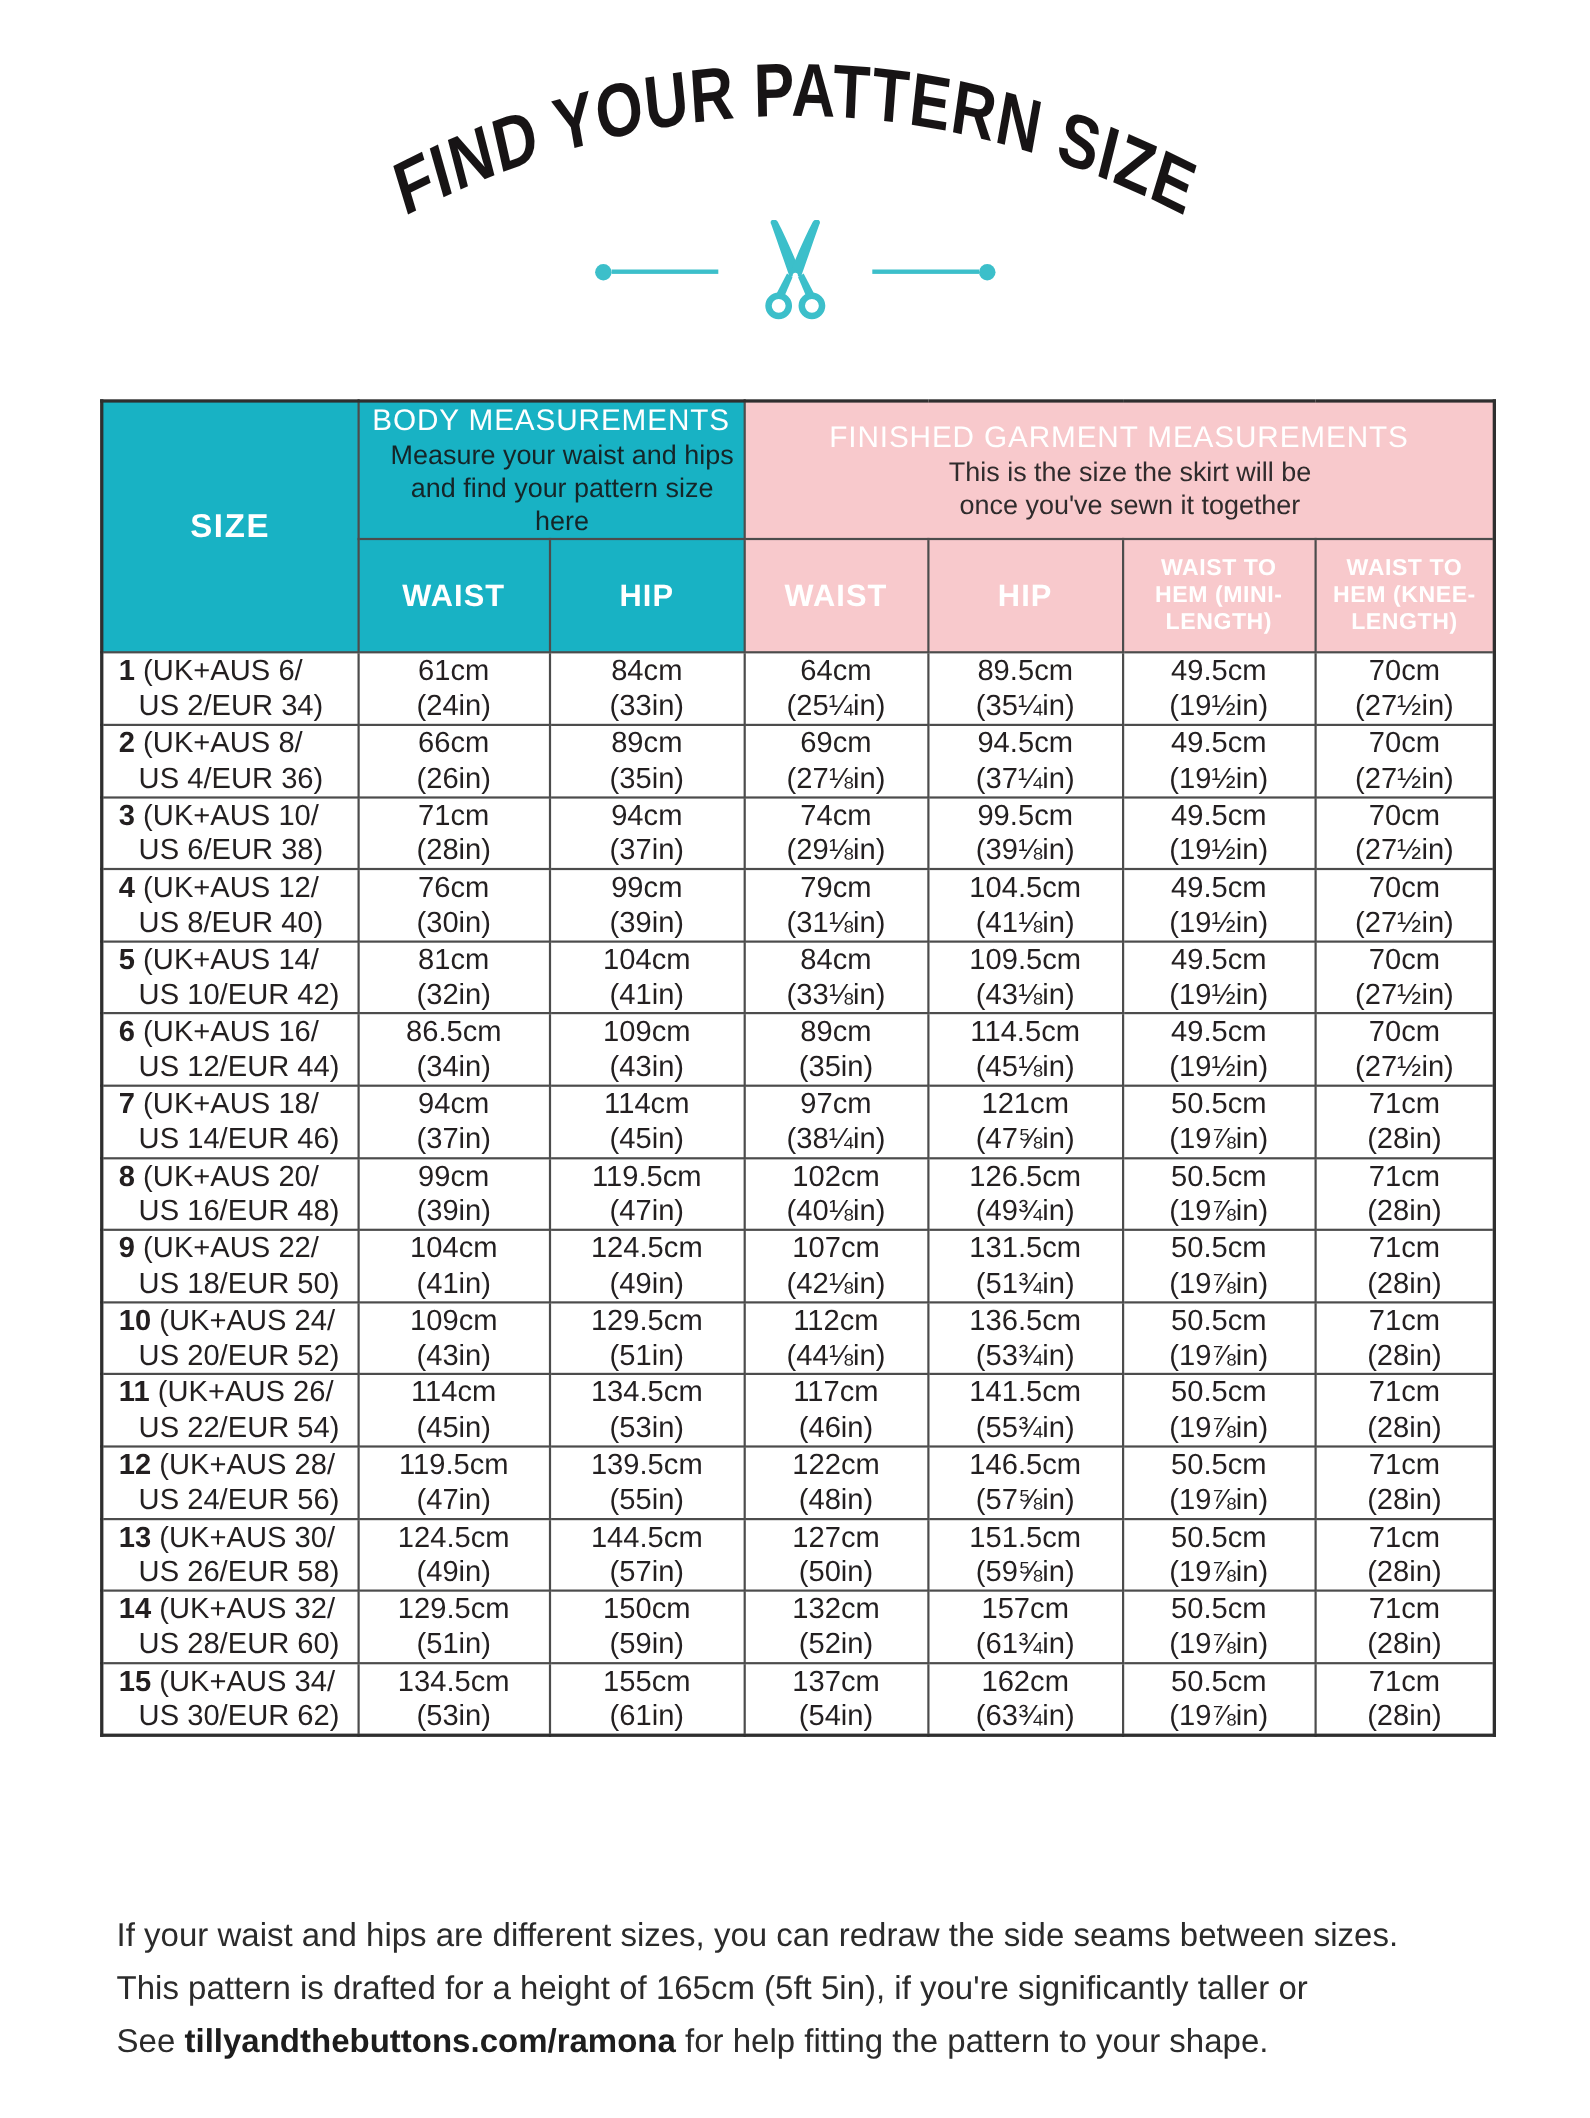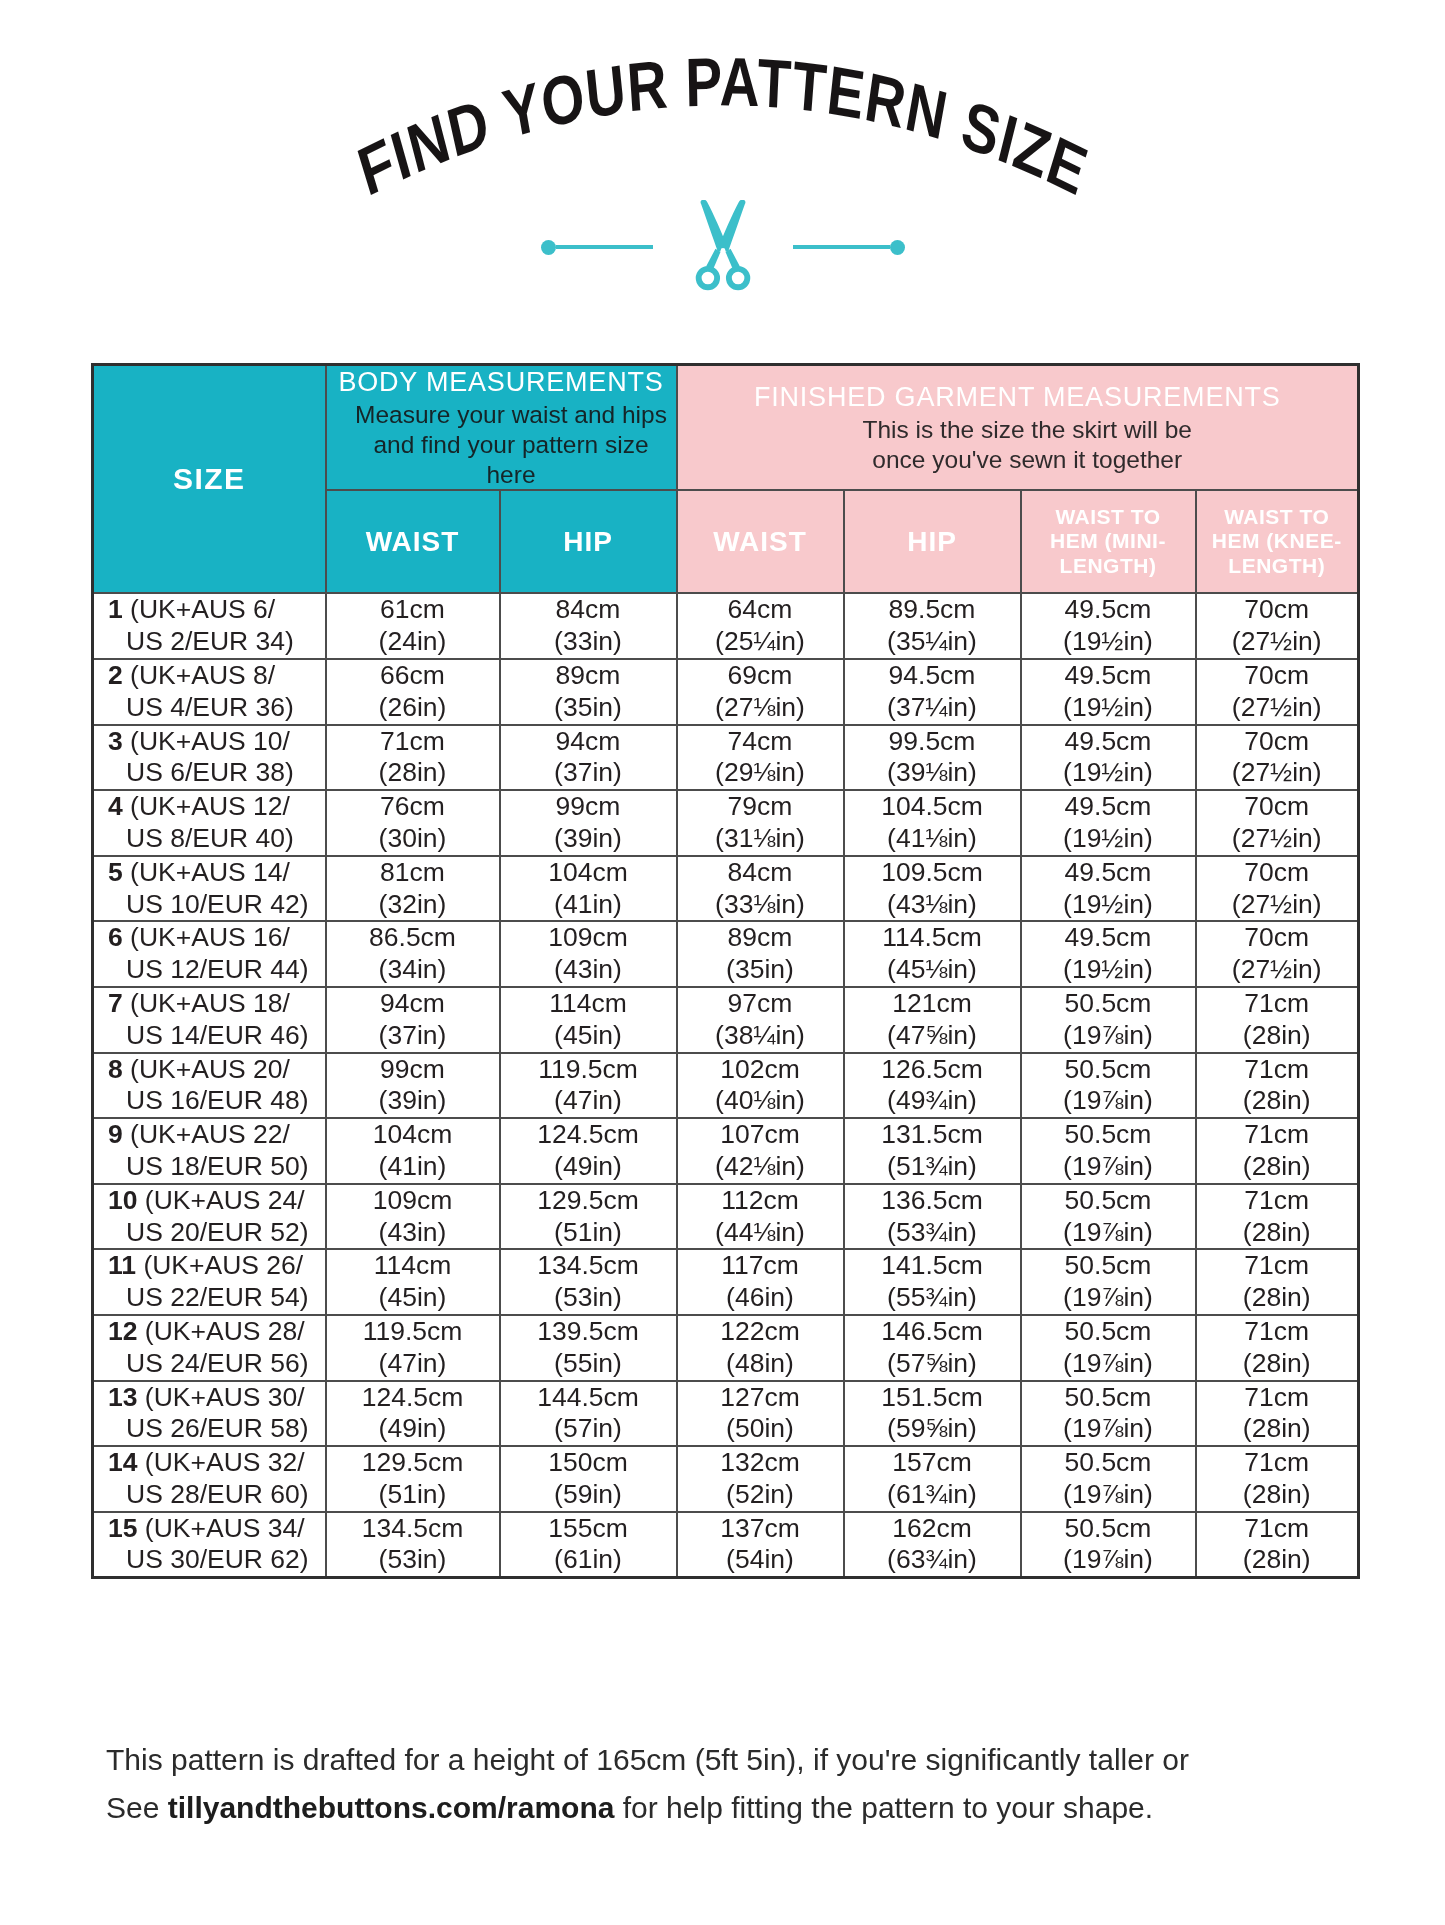--- a/index.html
+++ b/index.html
@@ -656,17 +656,18 @@
           </td>
           <td class="val-cell">
             <div>71cm</div>
             <div>(28in)</div>
           </td>
         </tr>
       </tbody>
   </table>
 
   <div class="footer">
+    <div>If your waist and hips are different sizes, you can redraw the side seams between sizes.</div>
     <div>This pattern is drafted for a height of 165cm (5ft 5in), if you're significantly taller or</div>
     <div><span>See </span><b>tillyandthebuttons.com/ramona</b><span> for help fitting the pattern to your shape.</span></div>
   </div>
 
 </div>
 
 </body></html>

